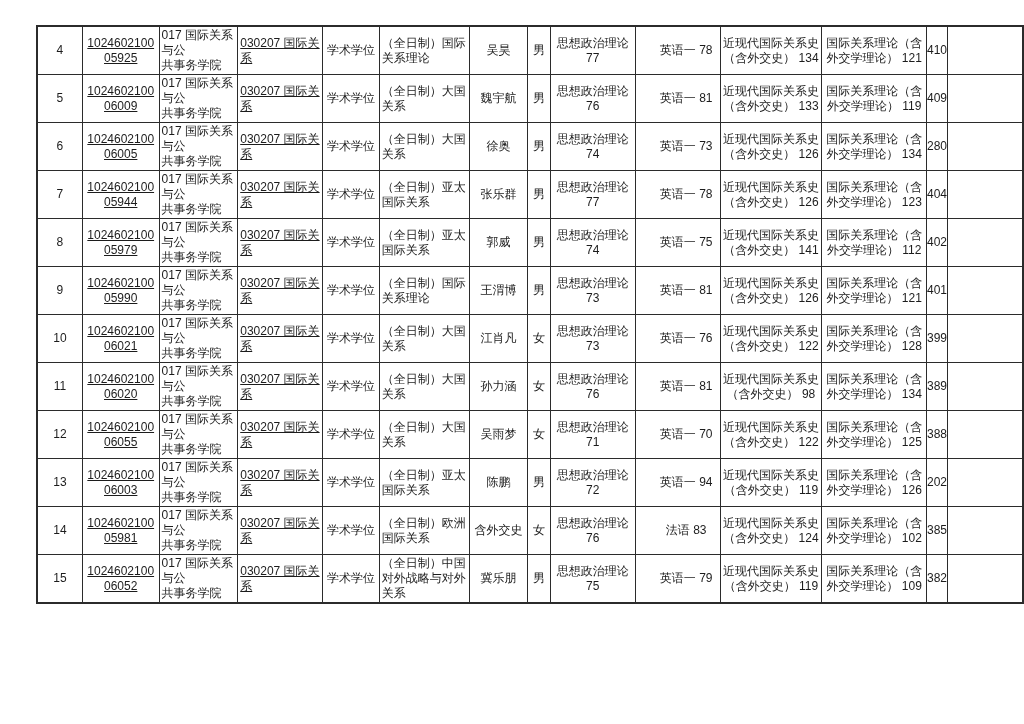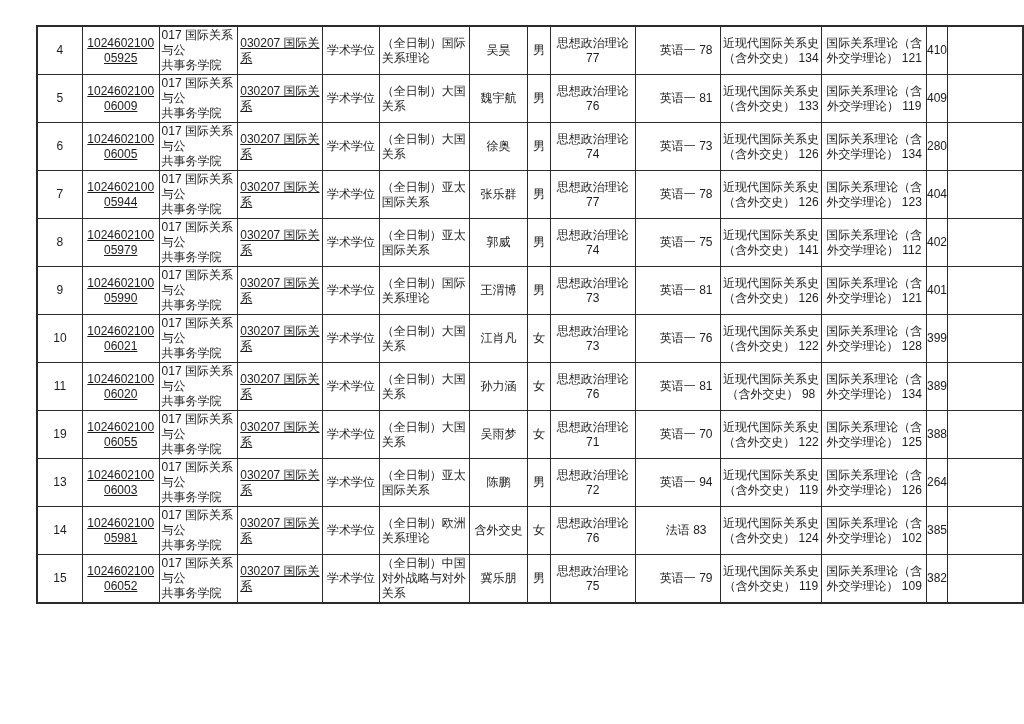--- a/index.html
+++ b/index.html
@@ -215,21 +215,21 @@
 76</td>
           <td class="c9">英语一 81</td>
           <td class="c10">近现代国际关系史
 （含外交史） 98</td>
           <td class="c11">国际关系理论（含
 外交学理论） 134</td>
           <td class="c12">389</td>
           <td class="c13"></td>
         </tr>
         <tr class="data-row">
-          <td class="c0">19</td>
+          <td class="c0">12</td>
           <td class="c1">1024602100
 06055</td>
           <td class="c2">017 国际关系与公
 共事务学院</td>
           <td class="c3">030207 国际关
 系</td>
           <td class="c4">学术学位</td>
           <td class="c5">（全日制）大国
 关系</td>
           <td class="c6">吴雨梦</td>
@@ -257,34 +257,34 @@
 国际关系</td>
           <td class="c6">陈鹏</td>
           <td class="c7">男</td>
           <td class="c8">思想政治理论
 72</td>
           <td class="c9">英语一 94</td>
           <td class="c10">近现代国际关系史
 （含外交史） 119</td>
           <td class="c11">国际关系理论（含
 外交学理论） 126</td>
-          <td class="c12">264</td>
+          <td class="c12">202</td>
           <td class="c13"></td>
         </tr>
         <tr class="data-row">
           <td class="c0">14</td>
           <td class="c1">1024602100
 05981</td>
           <td class="c2">017 国际关系与公
 共事务学院</td>
           <td class="c3">030207 国际关
 系</td>
           <td class="c4">学术学位</td>
           <td class="c5">（全日制）欧洲
-关系理论</td>
+国际关系</td>
           <td class="c6">含外交史</td>
           <td class="c7">女</td>
           <td class="c8">思想政治理论
 76</td>
           <td class="c9">法语 83</td>
           <td class="c10">近现代国际关系史
 （含外交史） 124</td>
           <td class="c11">国际关系理论（含
 外交学理论） 102</td>
           <td class="c12">385</td>

